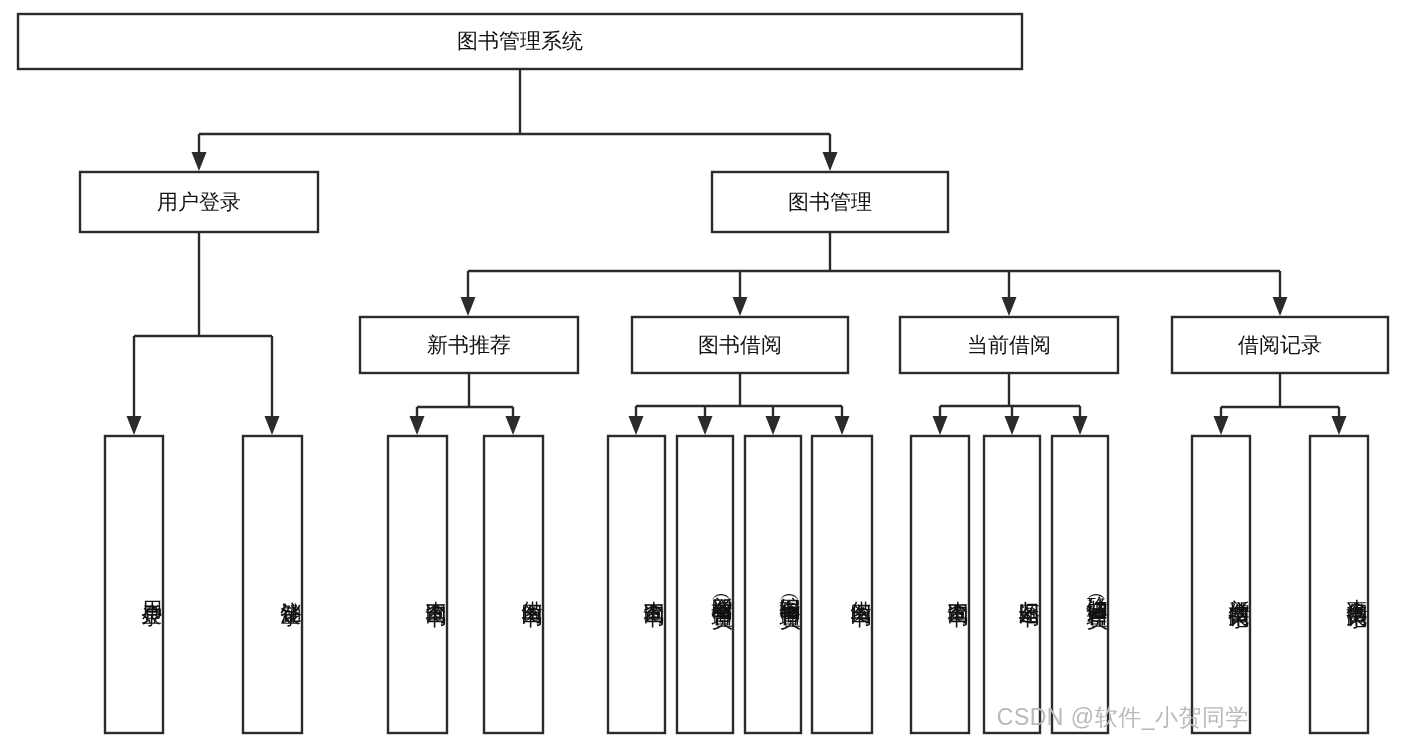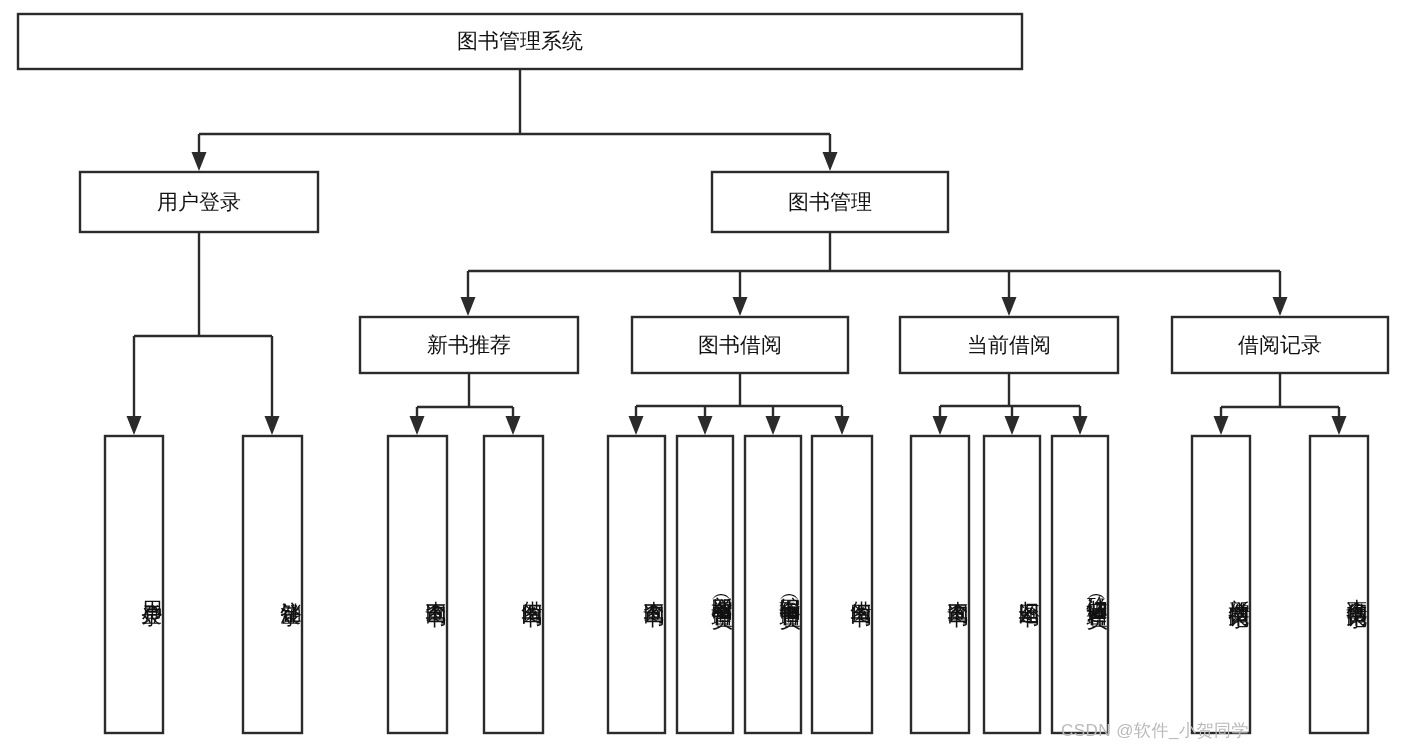--- a/index.html
+++ b/index.html
@@ -61,23 +61,23 @@
     line-height: 1;
     white-space: nowrap;
     display: flex;
     align-items: flex-start;
     justify-content: center;
     pointer-events: none;
   }
   .watermark {
     position: absolute;
     right: 8px;
-    bottom: 5px;
-    font-family: "Liberation Sans", "DejaVu Sans", sans-serif;
-    font-size: 17px;
+    bottom: 14px;
+    font-family: "Liberation Sans", "DejaVu Sans", sans-serif;
+    font-size: 23px;
     color: #b9b9b9;
     white-space: nowrap;
     letter-spacing: 0.5px;
   }
 </style>
 </head>
 <body>
 
 <div id="diagram-root">
   <svg id="tree-svg" viewBox="0 0 1405 747">

